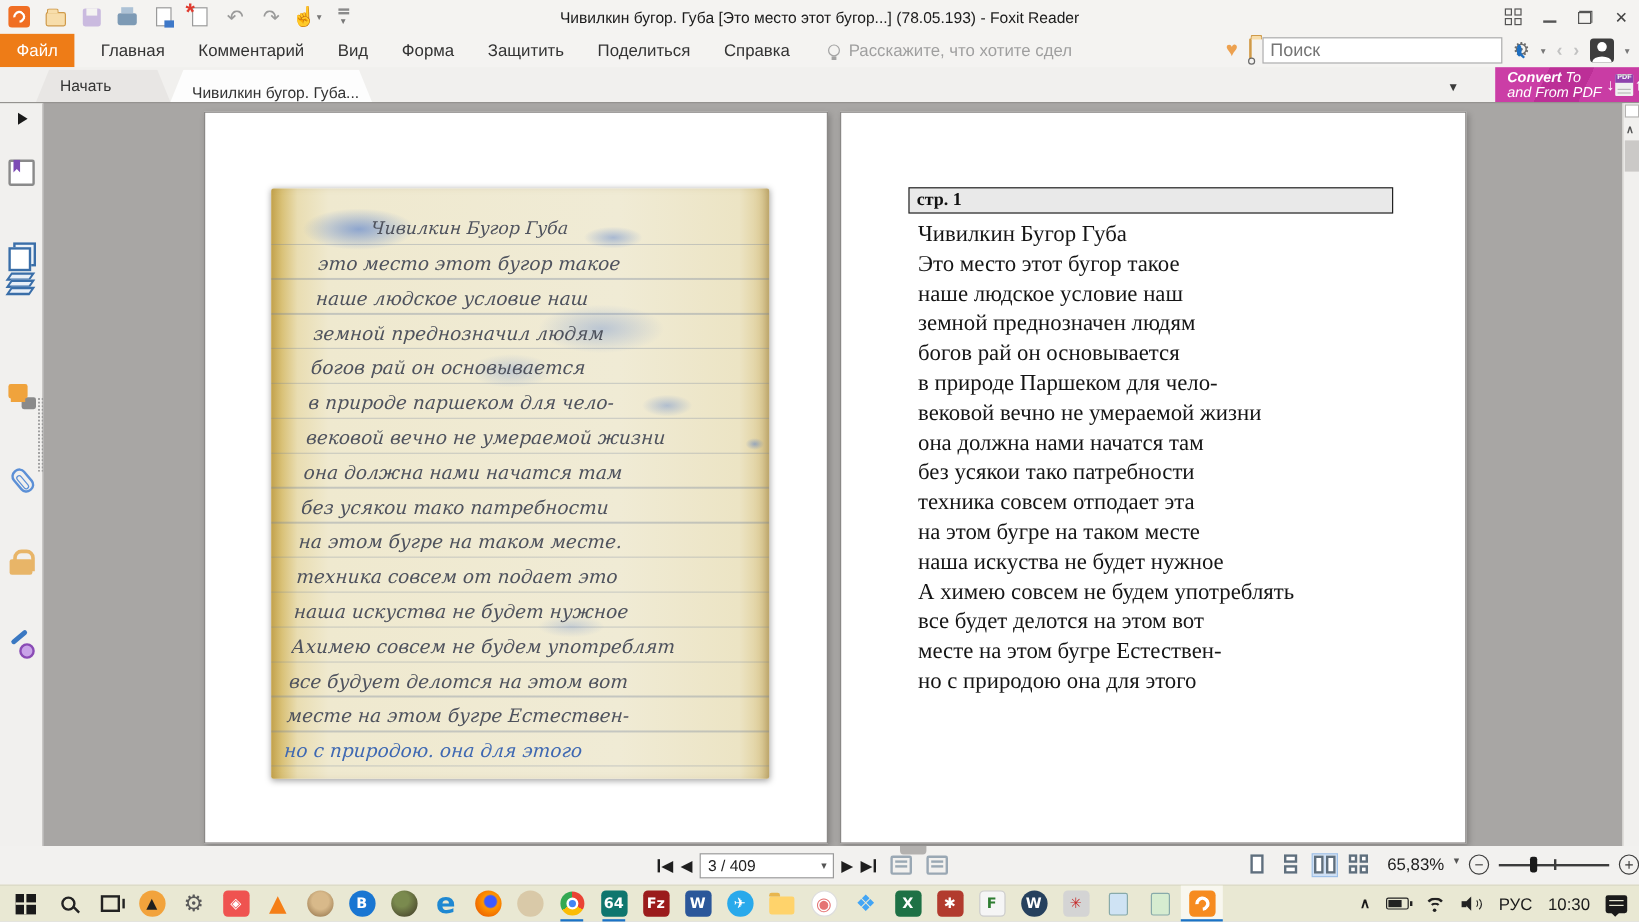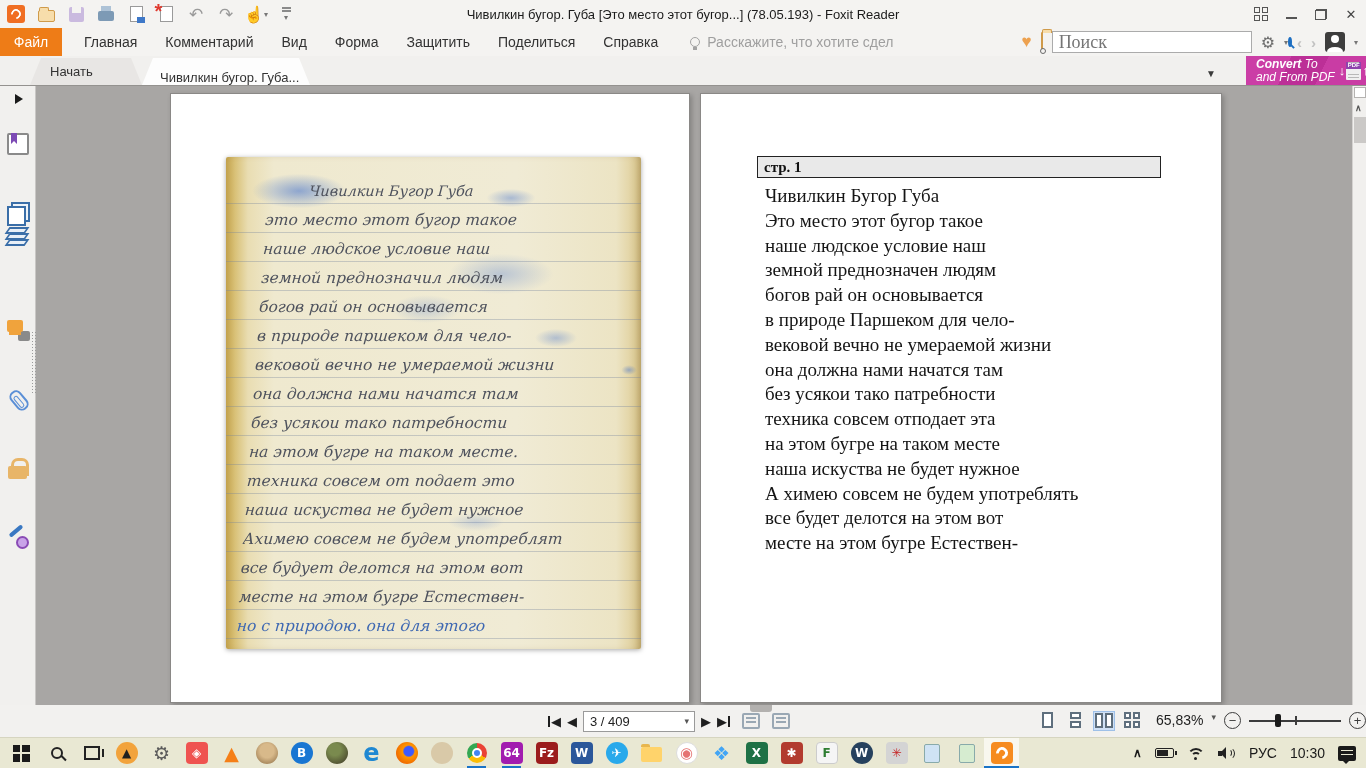--- a/index.html
+++ b/index.html
@@ -42,21 +42,21 @@
   .menus { display:flex; margin-left:8px; }
   .menu-item { padding:0 14px; font-size:14px; color:#333; line-height:28px; white-space:nowrap; }
   .assistant { display:flex; align-items:center; gap:7px; margin-left:18px; color:#9f9f9f; font-size:14px; white-space:nowrap; }
   .bulb { width:10px; height:10px; border:1.5px solid #a3a3a3; border-radius:50%; position:relative; }
   .bulb::after { content:''; position:absolute; left:2px; bottom:-4px; width:4px; height:3px; background:#a3a3a3; }
   .ribbon-right { margin-left:auto; display:flex; align-items:center; gap:9px; padding-right:8px; }
   .heart { color:#eda14f; font-size:17px; }
   .foldsearch { position:relative; }
   .foldsearch .mini-mag { position:absolute; right:-3px; bottom:-3px; width:6px; height:6px; border:1.5px solid #6a6a6a; border-radius:50%; background:#f4f3f1; }
   .searchbox { width:200px; height:22px; border:1px solid #ababab; background:#fff; display:flex; align-items:center; }
-  .searchbox input { flex:1; border:none; outline:none; font-size:18px; padding:0 6px; color:#3b82f6; background:transparent; font-family:Liberation Serif, serif;}
+  .searchbox input { flex:1; border:none; outline:none; font-size:15px; padding:0 6px; color:#3b82f6; background:transparent; font-family:Liberation Sans, sans-serif;}
   .mag-blue { width:10px; height:10px; border:2px solid #1d6fc2; border-radius:50%; position:relative; margin-right:8px; }
   .mag-blue::after { content:''; position:absolute; width:6px; height:2px; background:#1d6fc2; transform:rotate(45deg); right:-5px; bottom:-2px; }
   .gear { font-size:16px; color:#6d6d6d; }
   .chev { font-size:15px; color:#c2c2c2; font-weight:bold; }
   .avatar { width:20px; height:20px; background:#3d3d3d; border-radius:3px; position:relative; overflow:hidden; }
   .avatar::before { content:''; position:absolute; top:3px; left:6px; width:8px; height:8px; border-radius:50%; background:#fff; }
   .avatar::after { content:''; position:absolute; bottom:-4px; left:2px; width:16px; height:9px; border-radius:50% 50% 0 0; background:#fff; }
 
   
   .tabrow { position:relative; height:29px; background:#f1f0ee; display:flex; align-items:flex-end; }
@@ -377,20 +377,21 @@
           <div class="trans-line">в природе Паршеком для чело-</div>
           <div class="trans-line">вековой вечно не умераемой жизни</div>
           <div class="trans-line">она должна нами начатся там</div>
           <div class="trans-line">без усякои тако патребности</div>
           <div class="trans-line">техника совсем отподает эта</div>
           <div class="trans-line">на этом бугре на таком месте</div>
           <div class="trans-line">наша искуства не будет нужное</div>
           <div class="trans-line">А химею совсем не будем употреблять</div>
           <div class="trans-line">все будет делотся на этом вот</div>
           <div class="trans-line">месте на этом бугре Естествен-</div>
+          <div class="trans-line">но с природою она для этого</div>
         </div>
     </div>
 
     <div class="vscroll">
       <div class="vs-box"></div>
       <div class="vs-up">∧</div>
       <div class="vs-thumb"></div>
     </div>
   </div>
 
@@ -476,21 +477,21 @@
         <div class="tb-item">
           <div class="gb" style="background: radial-gradient(circle at 58% 42%, rgb(61, 90, 254) 0px, rgb(61, 90, 254) 26%, rgb(255, 149, 0) 34%, rgb(230, 81, 0) 95%); border-radius: 50%;"></div>
         </div>
         <div class="tb-item">
           <div class="gb" style="background: rgb(217, 201, 168); border-radius: 50%;"></div>
         </div>
         <div class="tb-item active">
           <div class="chrome-glyph"></div>
         </div>
         <div class="tb-item active">
-          <div class="gb" style="background: #a21caf; color: rgb(255, 255, 255);">64</div>
+          <div class="gb" style="background: #0f766e; color: rgb(255, 255, 255);">64</div>
         </div>
         <div class="tb-item">
           <div class="gb" style="background: rgb(155, 28, 28); color: rgb(255, 255, 255);">Fz</div>
         </div>
         <div class="tb-item">
           <div class="gb" style="background: rgb(43, 87, 154); color: rgb(255, 255, 255);">W</div>
         </div>
         <div class="tb-item">
           <div class="gb" style="background: rgb(41, 169, 235); color: rgb(255, 255, 255); border-radius: 50%;">✈</div>
         </div>

